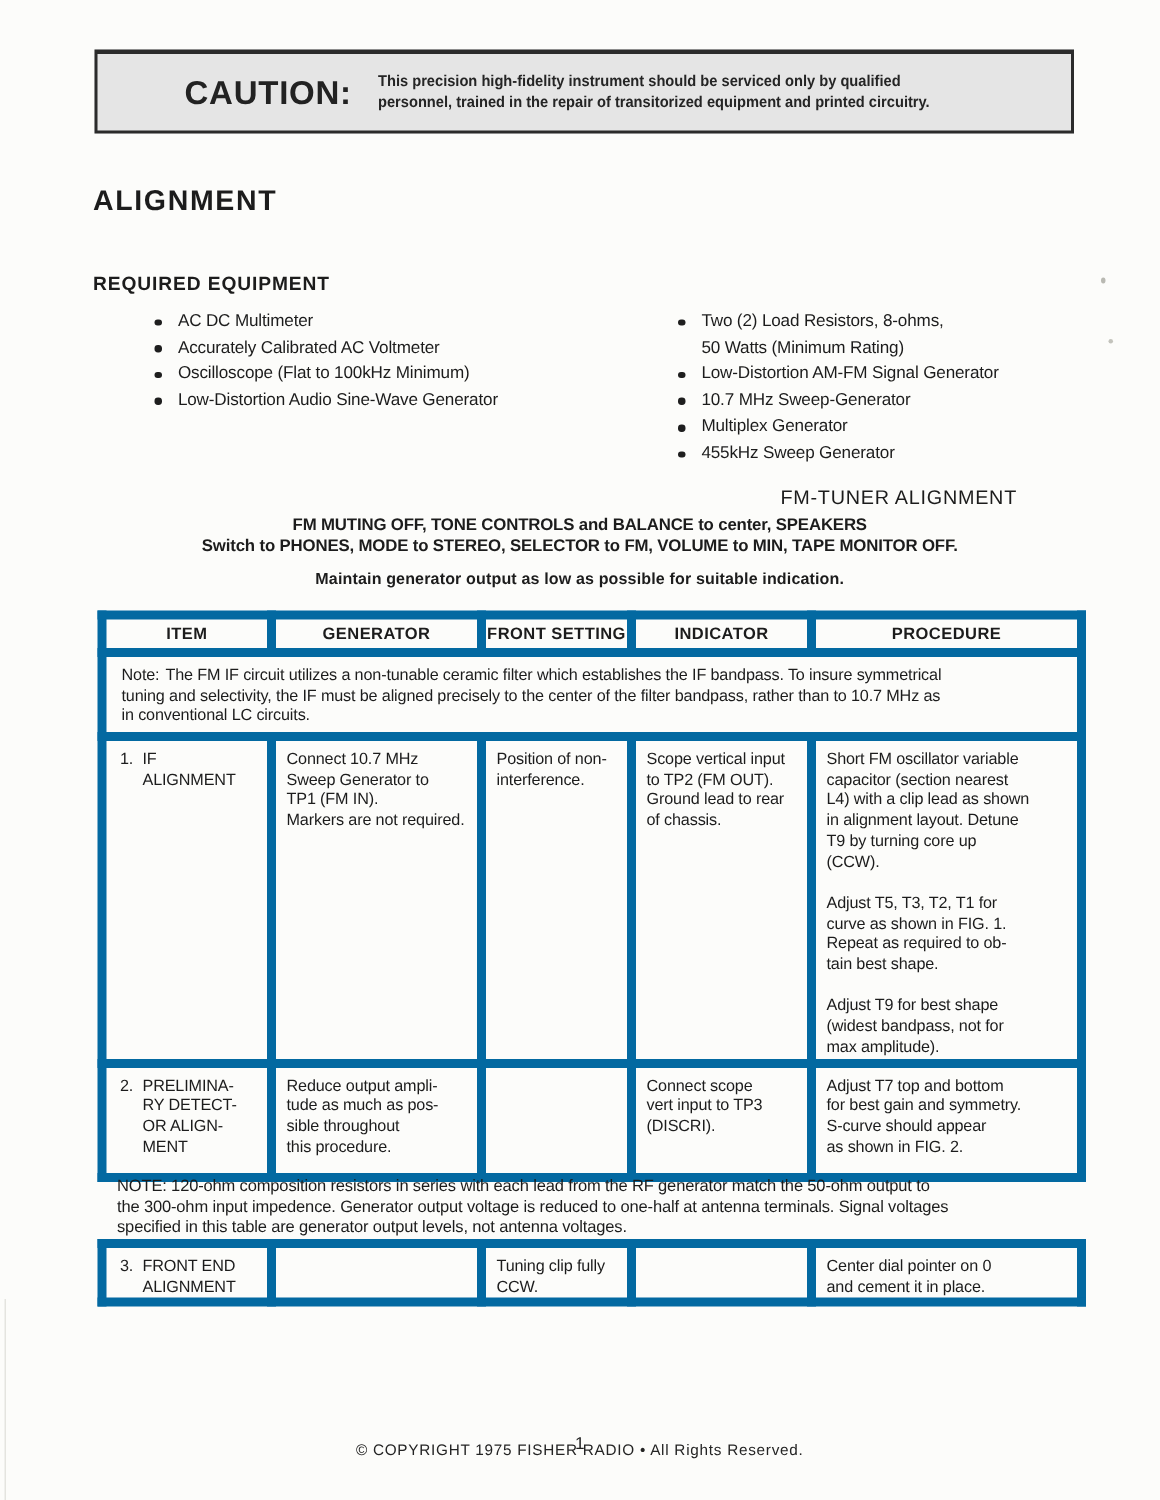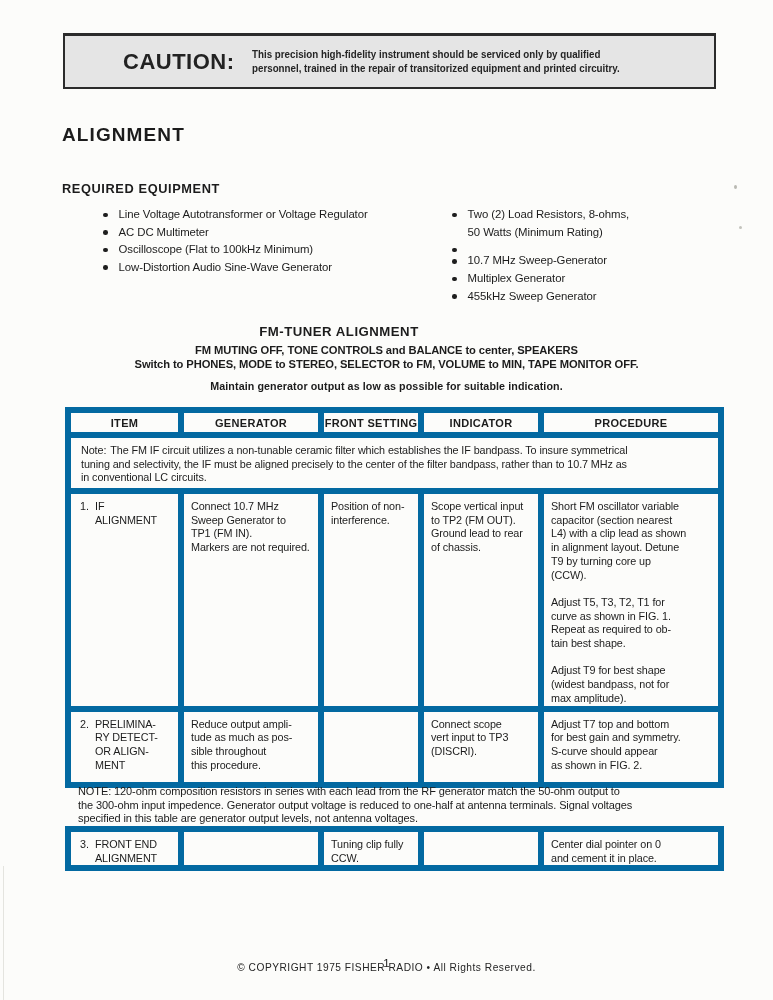--- a/index.html
+++ b/index.html
@@ -43,21 +43,21 @@
   .equip-left { left: 103px; top: 206px; width: 345px; }
   .equip-right { left: 452px; top: 206px; width: 280px; }
   .equip-col li { display: flex; font-size: 11.4px; line-height: 17.6px; }
   .bullet-dot {
     flex: none; width: 4.6px; height: 4.6px; border-radius: 50%;
     background: #1e1e1e; margin: 6.6px 11px 0 0;
   }
   .equip-text { white-space: pre-line; letter-spacing: -0.1px; }
 
   
-  .fm-heading { left: 0; top: 324px; width: 678px; text-align: center; font-size: 13.2px; font-weight: 700; letter-spacing: 0.5px; }
+  .fm-heading { left: 0; top: 324px; width: 678px; text-align: right; font-size: 13.2px; font-weight: 400; letter-spacing: 0.5px; }
   .fm-setup { left: 0; top: 343px; width: 773px; text-align: center; font-size: 11.2px; font-weight: bold; line-height: 14.2px; white-space: pre; letter-spacing: -0.1px; }
   .fm-output-note { left: 0; top: 380px; width: 773px; text-align: center; font-size: 10.7px; font-weight: bold; letter-spacing: 0.1px; }
 
   
   table.align-table { border-collapse: collapse; table-layout: fixed; background: #fcfcfa; }
   .table1 { left: 65px; top: 407px; width: 653px; }
   .table2 { left: 65px; top: 826px; width: 653px; }
   .align-table th, .align-table td { border: 6px solid #0369a1; vertical-align: top; }
   .align-table th {
     height: 25px; font-size: 11px; font-weight: bold; letter-spacing: 0.3px;
@@ -102,44 +102,45 @@
 personnel, trained in the repair of transitorized equipment and printed circuitry.</span>
   </div>
 
 <h1 class="abs title">ALIGNMENT</h1>
 
 <h2 class="abs req-heading">REQUIRED EQUIPMENT</h2>
 
 <ul class="abs equip-col equip-left">
   <li>
       <span class="bullet-dot"></span>
-      <span class="equip-text">Line Voltage Autotransformer or Voltage Regulator</span>
-    </li>
-  <li>
-      <span class="bullet-dot"></span>
       <span class="equip-text">AC DC Multimeter</span>
+    </li>
+  <li>
+      <span class="bullet-dot"></span>
+      <span class="equip-text">Accurately Calibrated AC Voltmeter</span>
     </li>
   <li>
       <span class="bullet-dot"></span>
       <span class="equip-text">Oscilloscope (Flat to 100kHz Minimum)</span>
     </li>
   <li>
       <span class="bullet-dot"></span>
       <span class="equip-text">Low-Distortion Audio Sine-Wave Generator</span>
     </li>
 </ul>
 
 <ul class="abs equip-col equip-right">
   <li>
       <span class="bullet-dot"></span>
       <span class="equip-text">Two (2) Load Resistors, 8-ohms,
 50 Watts (Minimum Rating)</span>
     </li>
   <li>
       <span class="bullet-dot"></span>
+      <span class="equip-text">Low-Distortion AM-FM Signal Generator</span>
     </li>
   <li>
       <span class="bullet-dot"></span>
       <span class="equip-text">10.7 MHz Sweep-Generator</span>
     </li>
   <li>
       <span class="bullet-dot"></span>
       <span class="equip-text">Multiplex Generator</span>
     </li>
   <li>

